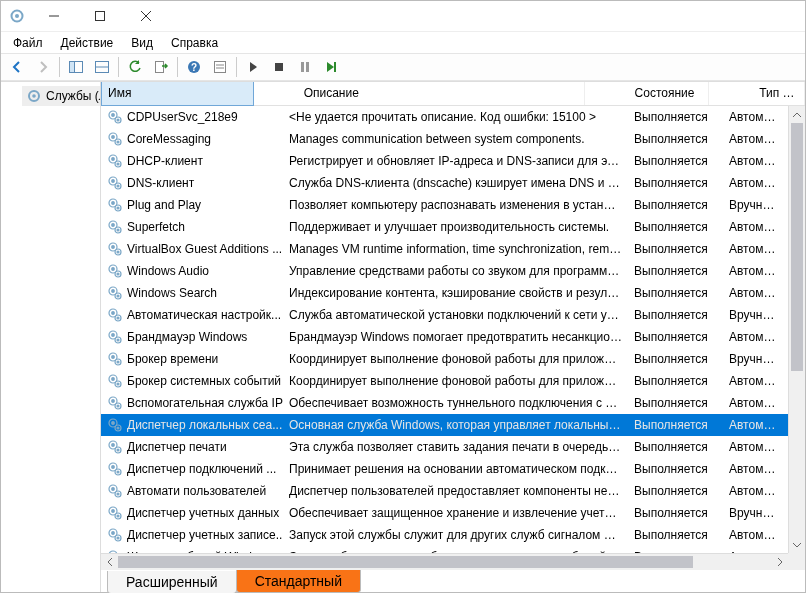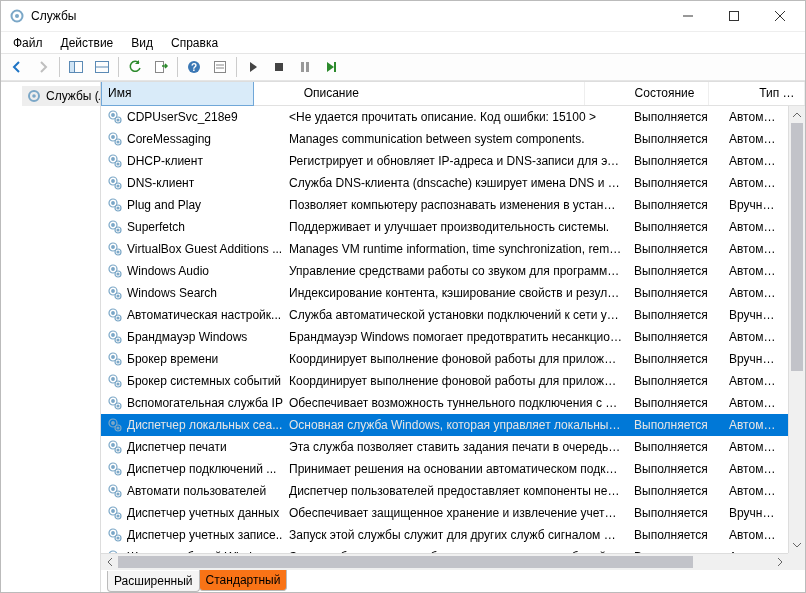--- a/index.html
+++ b/index.html
@@ -50,39 +50,38 @@
   .scroll-v .scroll-btn { height: 17px; }
   .scroll-h .scroll-btn { width: 17px; }
   .scroll-track { flex: 1; position: relative; }
   .scroll-thumb { background: #c2c3c9; position: absolute; }
   .scroll-v .scroll-thumb { left: 2px; right: 2px; top: 0; height: 60%; }
   .scroll-h .scroll-thumb { top: 2px; bottom: 2px; left: 0; width: 88%; }
 
   .tree-scroll-h { height: 17px; background: #f0f0f0; border-top: 1px solid #ddd; display:flex; }
 
   .tabbar { height: 22px; display: flex; align-items: flex-start; padding-left: 6px; background: #fff; border-top: 1px solid #fff;}
-  .tab { padding: 3px 6px; border: 1px solid #bbb; border-top: none; border-radius: 0 0 4px 4px; font-size: 12px; background: #fff; margin-right: -1px;}
+  .tab { padding: 3px 18px; border: 1px solid #bbb; border-top: none; border-radius: 0 0 4px 4px; font-size: 14px; background: #fff; margin-right: -1px;}
   .tab.active { background: #f97316; position: relative; top: -1px; }
   .tab.inactive { background: #f5f5f5; }
 
   svg { display: block; }
 </style>
 </head>
 <body>
 
 <div class="window">
 
   <div class="titlebar">
     <span class="icon">
       <svg viewBox="0 0 16 16">
           <circle cx="8" cy="8" r="5.5" fill="none" stroke="#7ba7c7" stroke-width="2"></circle>
           <circle cx="8" cy="8" r="2" fill="#7ba7c7"></circle>
         </svg>
     </span>
-    <span class="title">Службы</span>
     <div class="winbtn">
         <svg width="10" height="10">
           <line x1="0" y1="5" x2="10" y2="5" stroke="currentColor" stroke-width="1"></line>
         </svg>
       </div>
     <div class="winbtn">
         <svg width="10" height="10">
           <rect x="0.5" y="0.5" width="9" height="9" fill="none" stroke="currentColor" stroke-width="1"></rect>
         </svg>
       </div>

